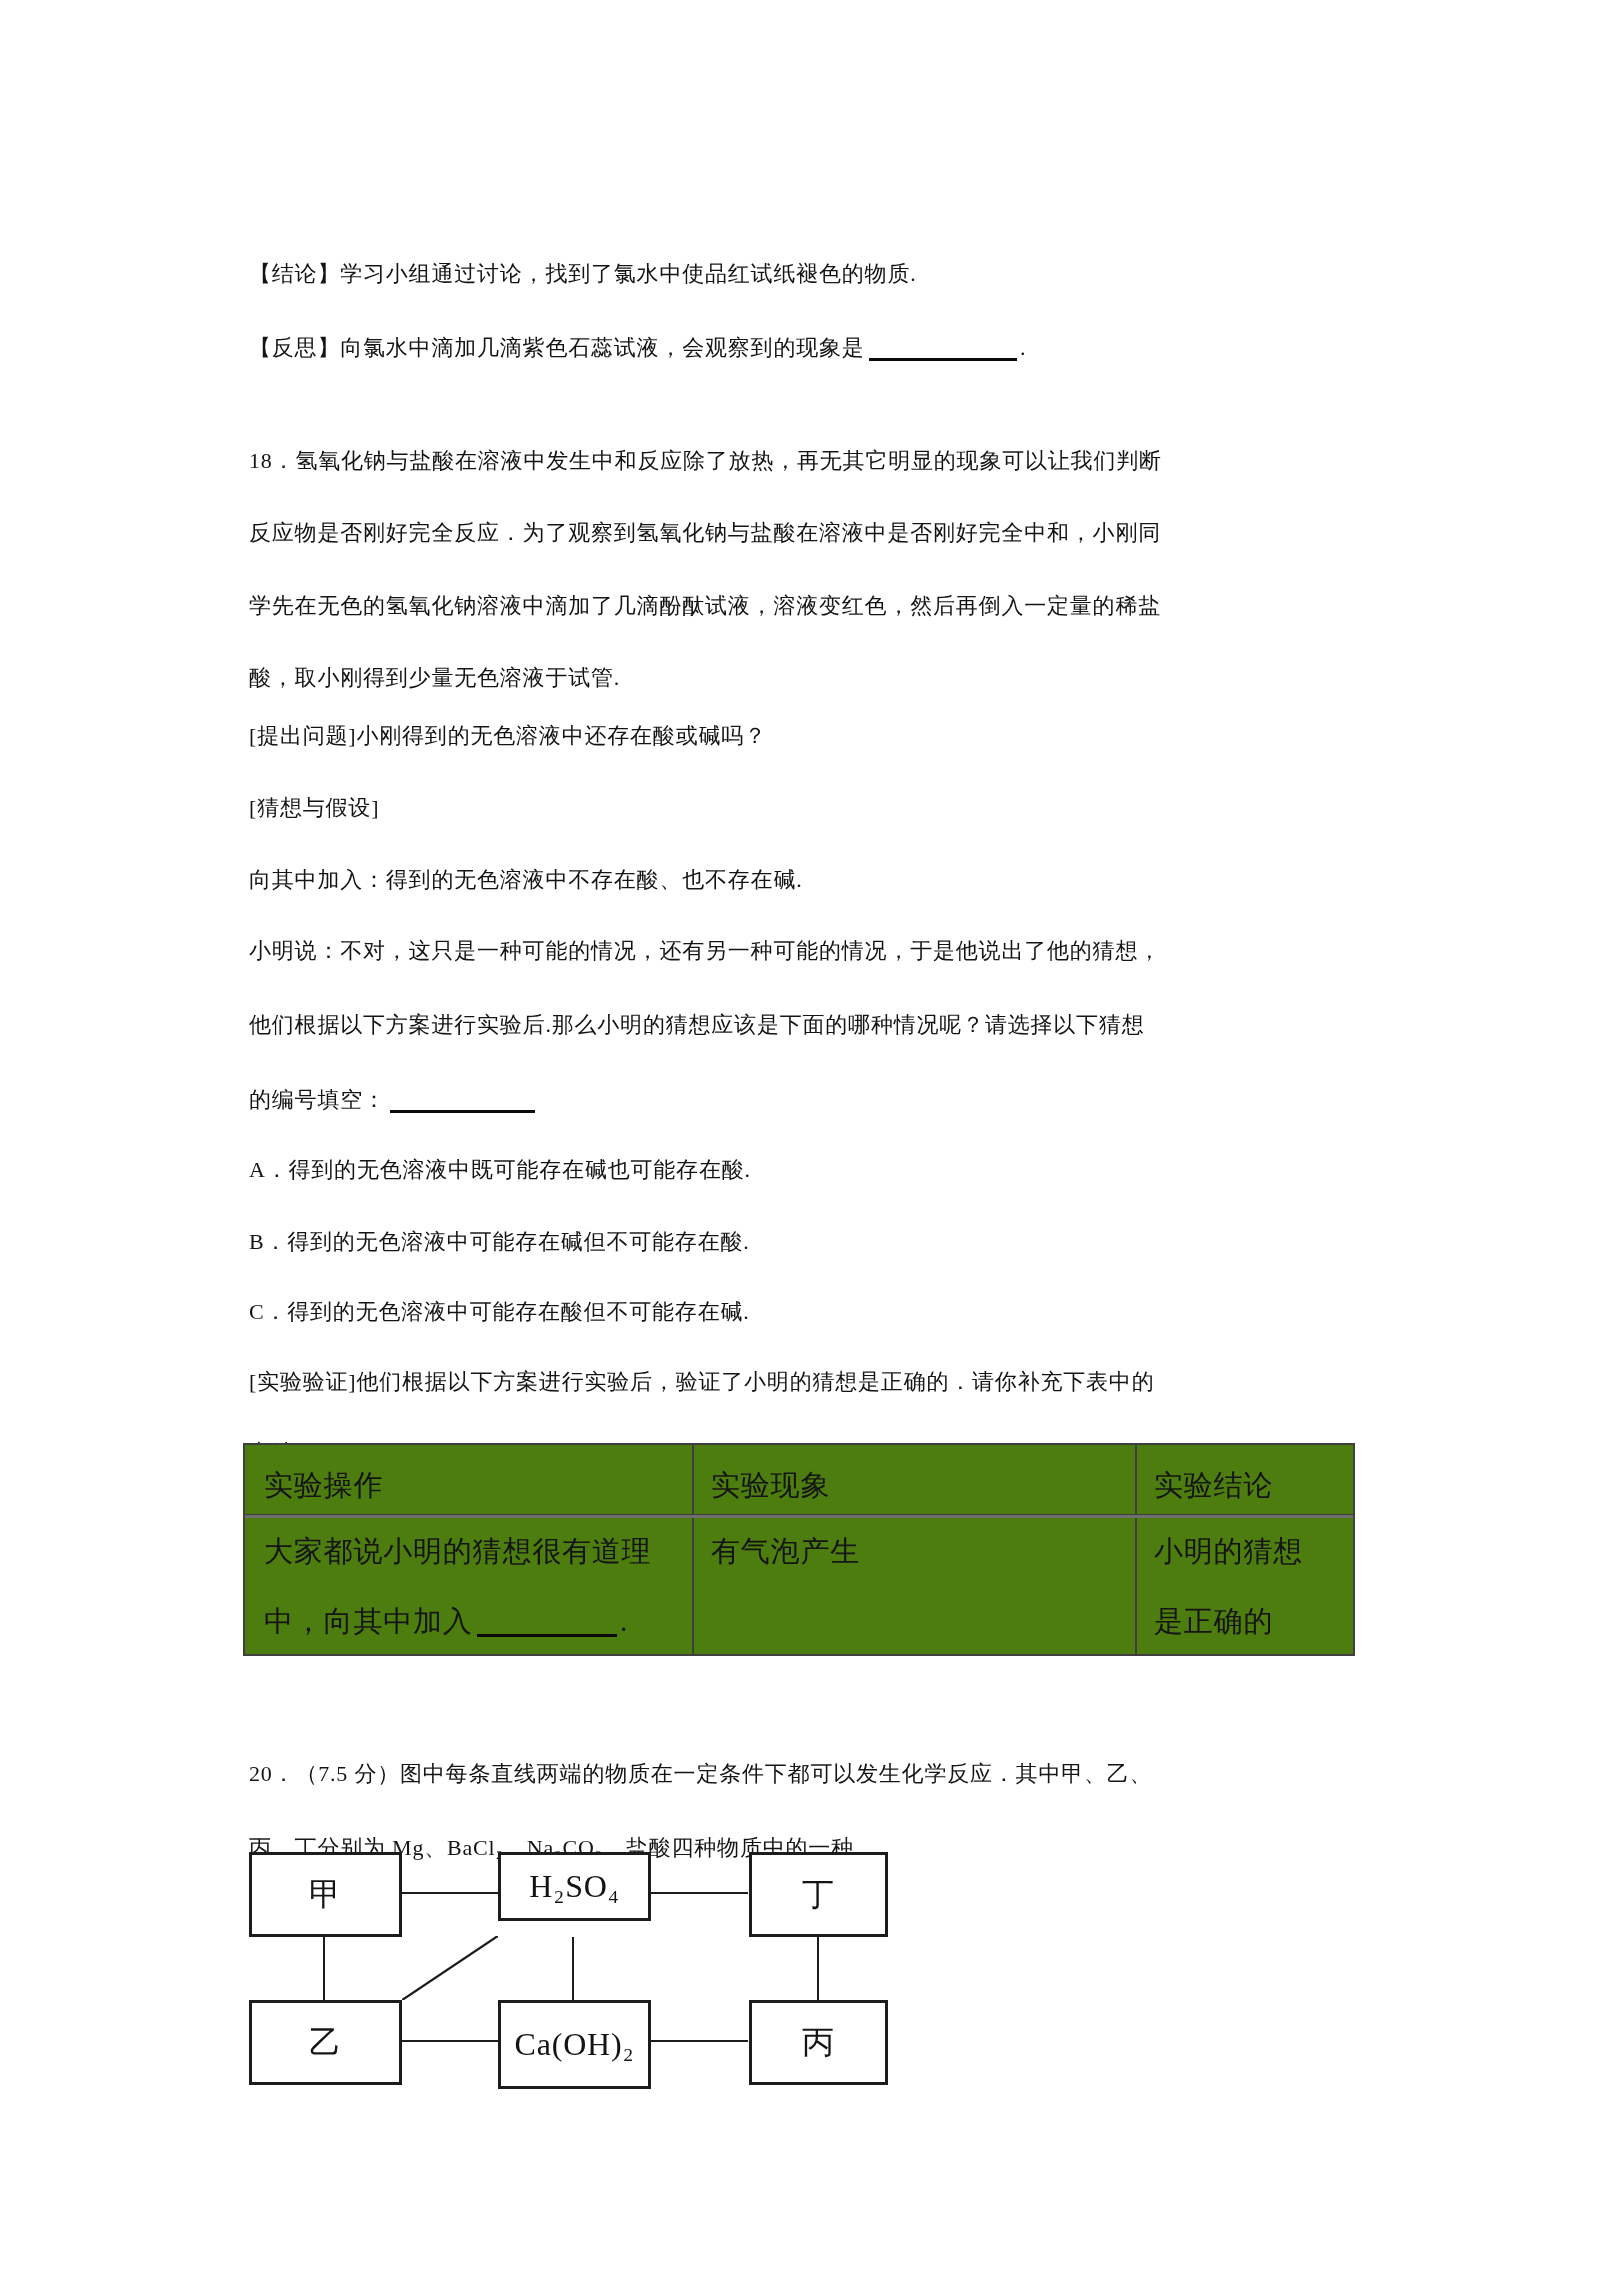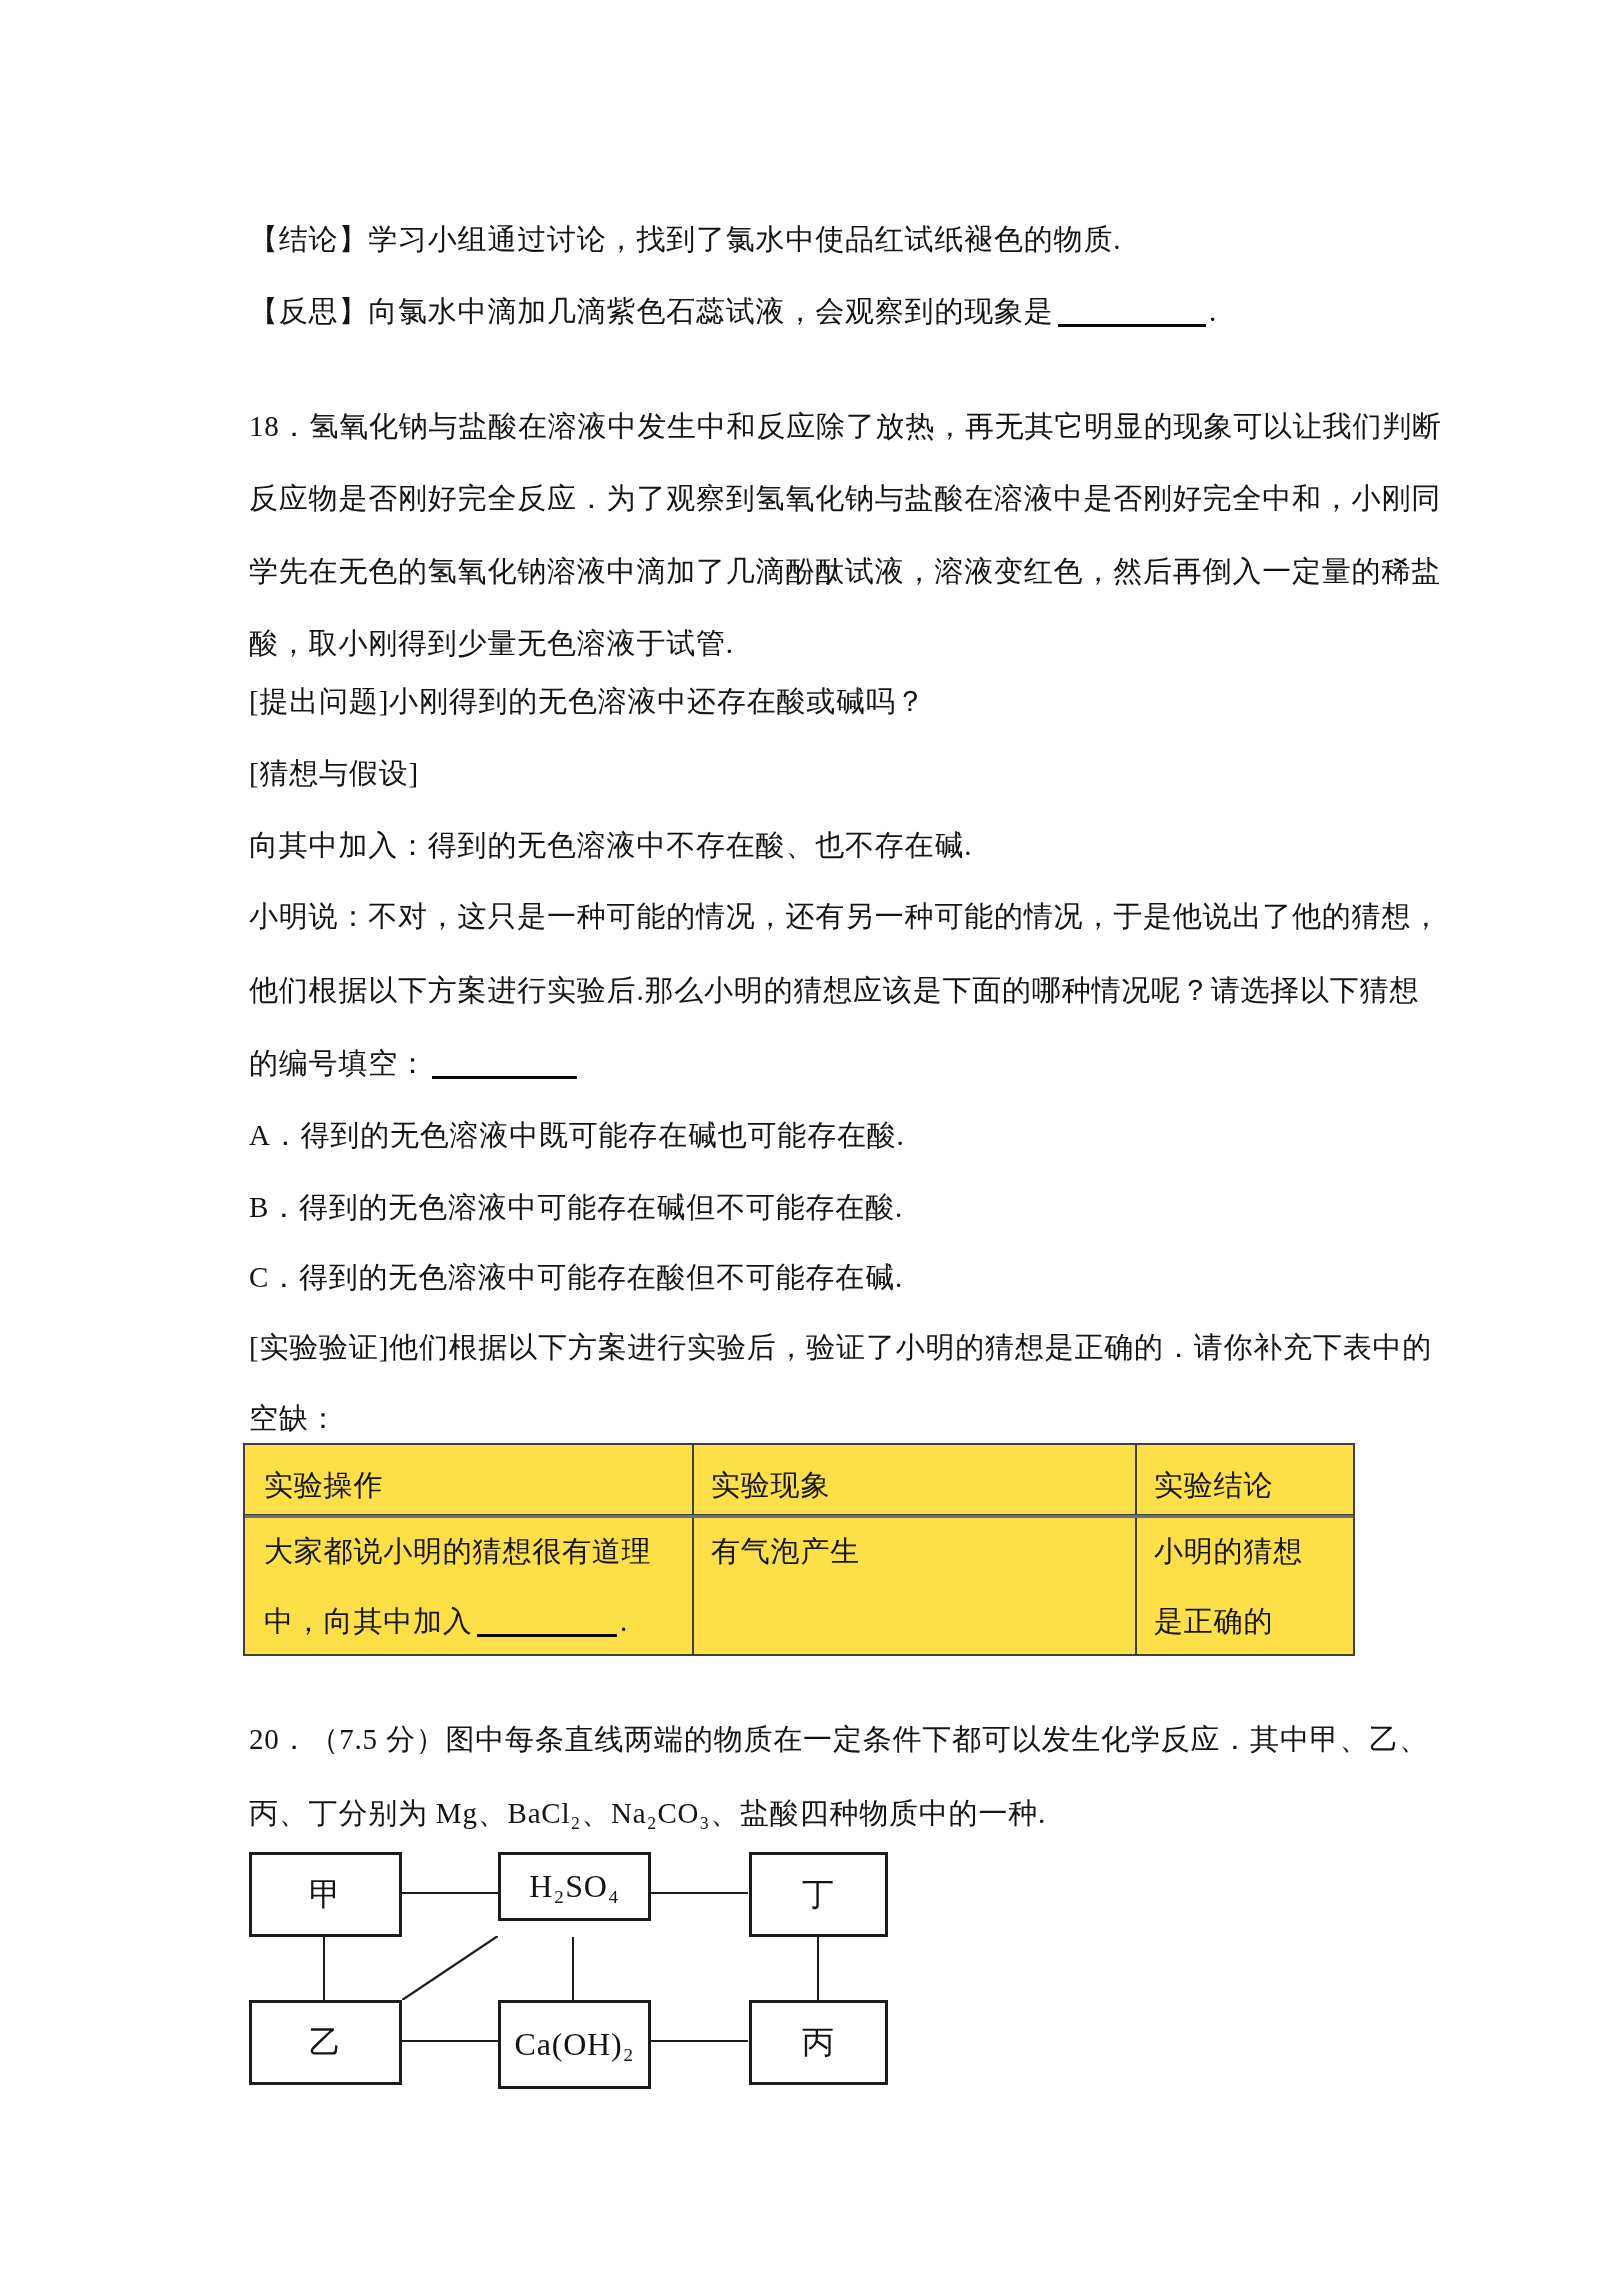--- a/index.html
+++ b/index.html
@@ -2,34 +2,34 @@
 <html style="font-size:12px"><head>
 <meta charset="utf-8">
 <style>
   html,body{margin:0;padding:0;}
   body{
     width:1623px;height:2295px;background:#ffffff;position:relative;
     font-family:"Liberation Serif","DejaVu Serif",serif;color:#141414;
     overflow:hidden;
   }
   .line{
-    position:absolute;left:249px;font-size:29px;line-height:36px;
-    white-space:nowrap;letter-spacing:0.8px;
+    position:absolute;left:249px;font-size:22px;line-height:36px;
+    white-space:nowrap;letter-spacing:0.8px;margin-top:35px;
   }
   .blank{
     display:inline-block;height:30px;border-bottom:3.8px solid #0a0a0a;
     margin:0 3px -6px 4.5px;
   }
   .bw195{width:148px;}
   .bw190{width:145px;}
   .bw185{width:140px;}
   
   .etable{
     position:absolute;left:243px;top:1443px;width:1112px;height:213px;
-    border:2.3px solid #3f3f3f;box-sizing:border-box;background:#fde047;
+    border:2.3px solid #3f3f3f;box-sizing:border-box;background:#4d7c0f;
   }
   .etable .vline{position:absolute;top:0;bottom:0;width:2.3px;background:#3f3f3f;}
   .etable .v1{left:447px;}
   .etable .v2{left:890px;}
   .etable .hline{position:absolute;left:0;right:0;top:69px;height:3.8px;background:#6f6f6f;border-top:1.5px solid #3f3f3f;box-sizing:border-box;}
   .etable .cell-text{position:absolute;font-size:29px;line-height:35px;white-space:nowrap;letter-spacing:0.8px;}
   
   .dbox{
     position:absolute;border:3px solid #1c1c1c;box-sizing:border-box;background:#fff;
     display:flex;align-items:center;justify-content:center;

